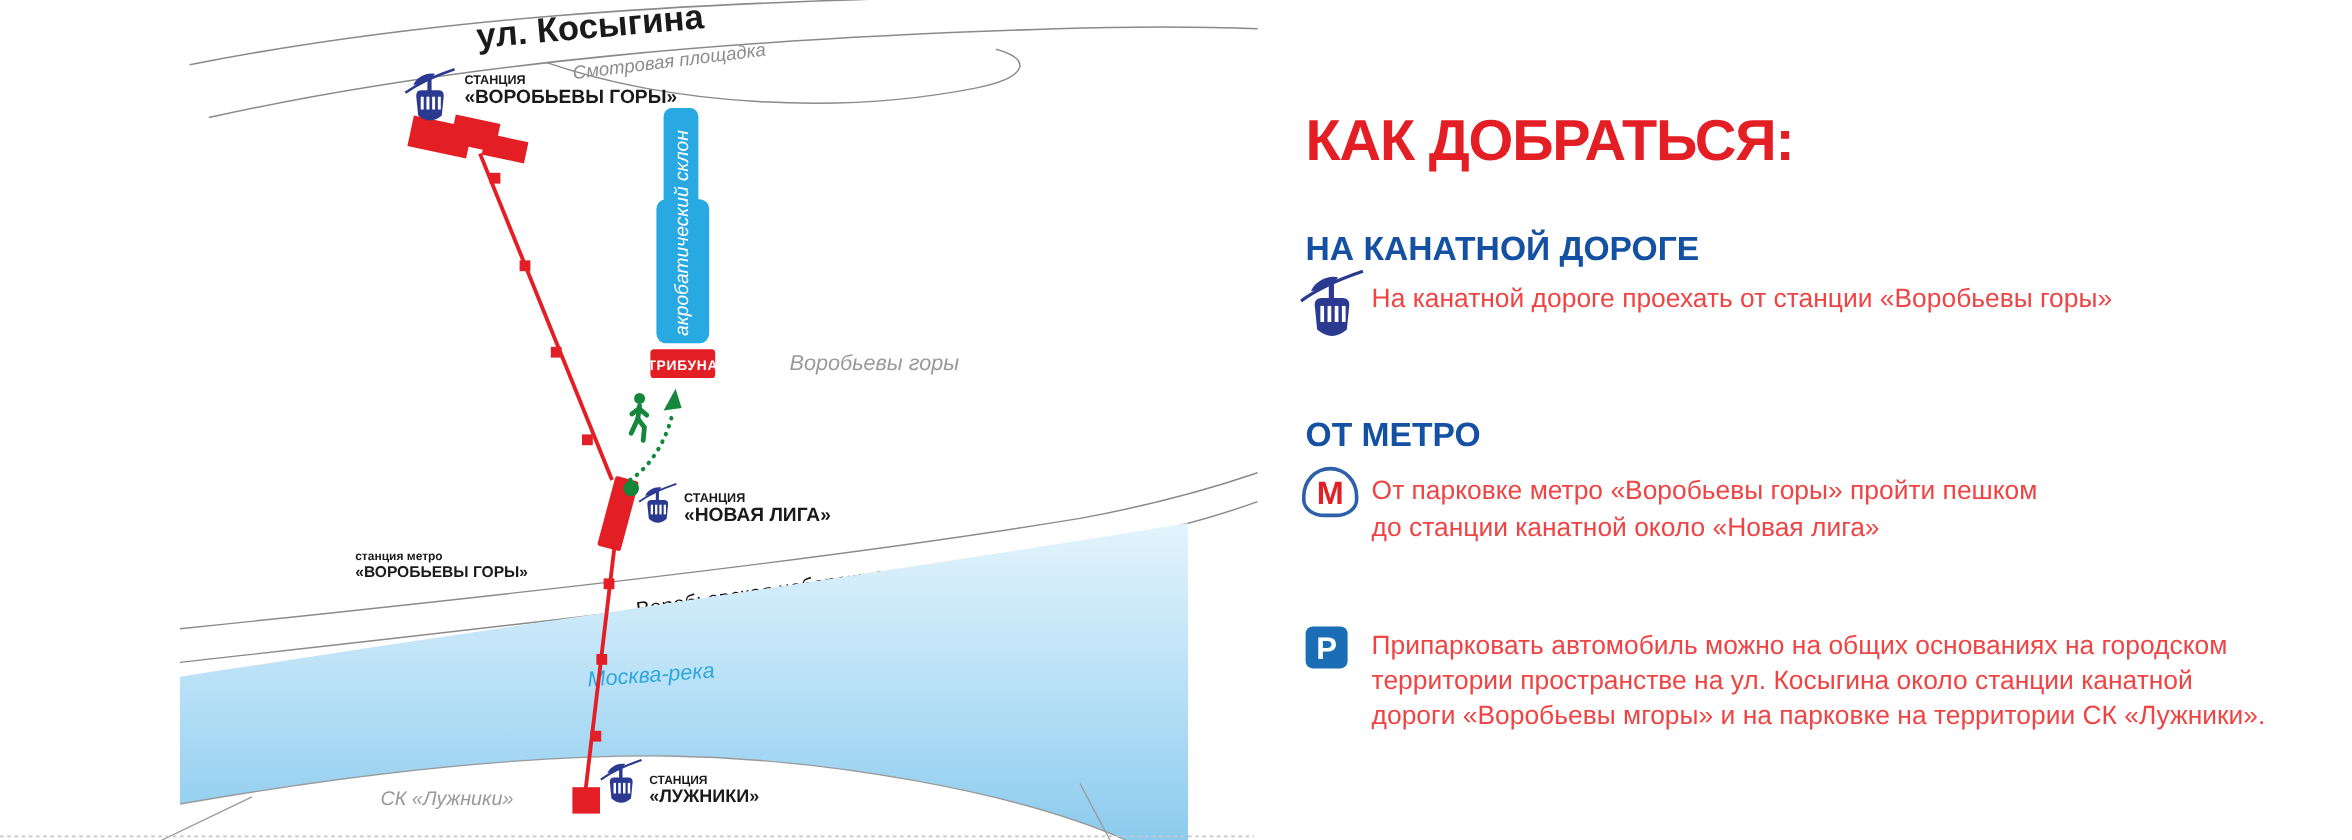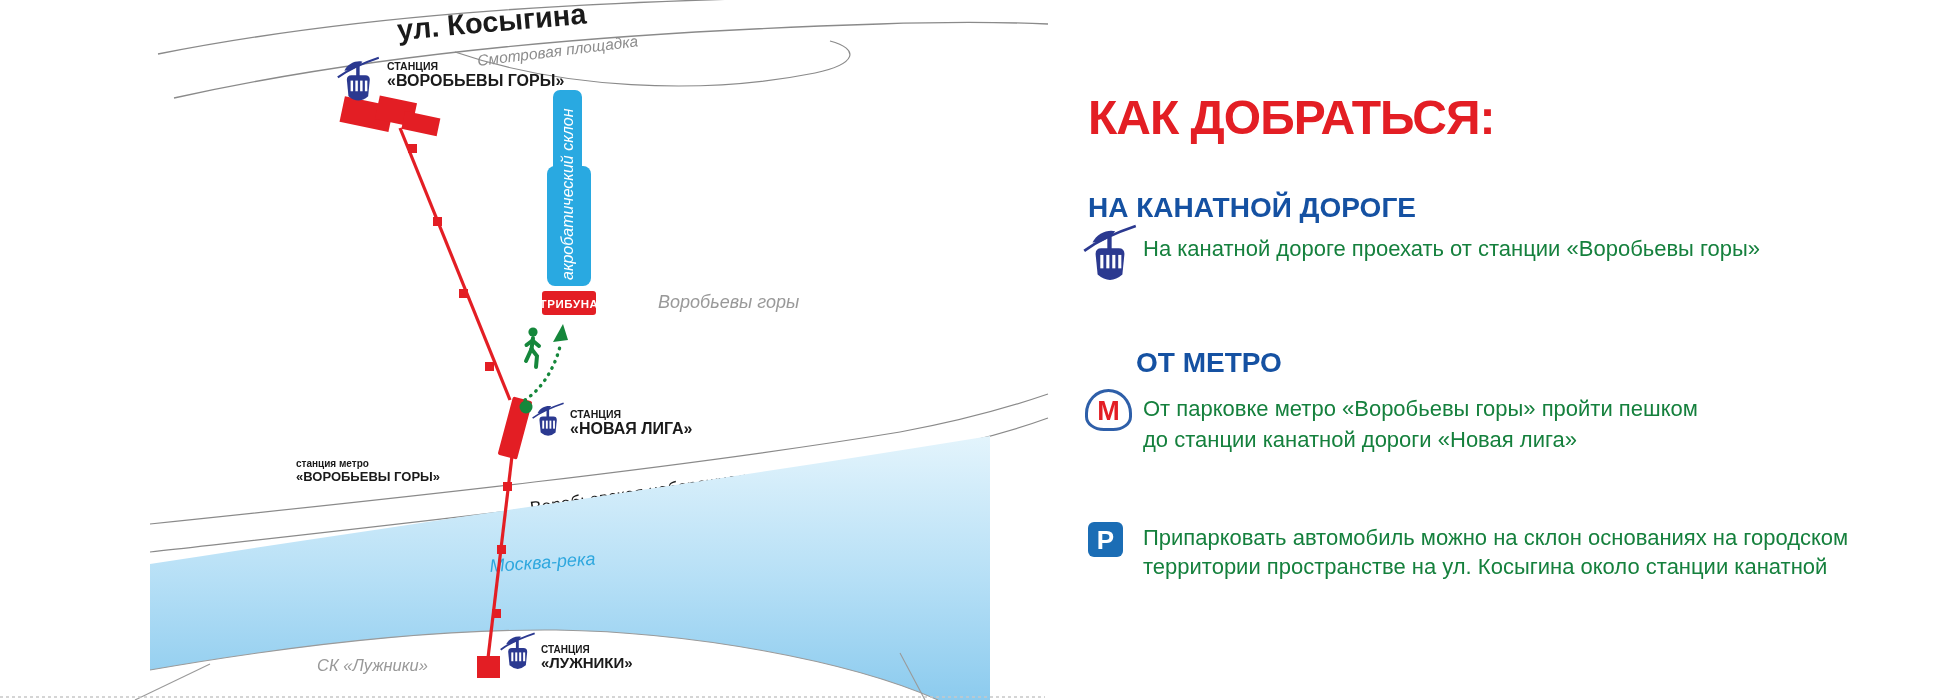--- a/index.html
+++ b/index.html
@@ -3,22 +3,22 @@
 <meta charset="utf-8">
 <style>
   html,body{margin:0;padding:0;background:#ffffff;}
   .stage{position:relative;width:1960px;height:700px;background:#ffffff;overflow:hidden;
          font-family:"Liberation Sans", sans-serif;}
   .abs{position:absolute;}
   
   .panel-title{left:1088px;top:90px;font-size:48px;font-weight:bold;letter-spacing:-1px;color:#E31E24;}
   .sec-heading{font-size:28px;font-weight:bold;color:#1551A2;letter-spacing:0;}
   .sec-heading.h1{left:1088px;top:192px;}
-  .sec-heading.h2{left:1088px;top:347px;margin-left:48px;}
-  .body-text{left:1143px;color:#15803d;font-size:22px;line-height:31px;}
+  .sec-heading.h2{left:1088px;top:347px;}
+  .body-text{left:1143px;color:#ef4444;font-size:22px;line-height:31px;}
   .body-text.t1{top:233px;}
   .body-text.t2{top:393px;}
   .body-text.t3{top:523px;line-height:29px;}
   .icon-box{display:flex;align-items:center;justify-content:center;}
   .metro-badge{left:1085px;top:389px;width:47px;height:42px;background:#fff;
      border:3.5px solid #2E5FA9;border-radius:50% 50% 40% 40% / 58% 58% 34% 34%;
      box-sizing:border-box;}
   .metro-badge span{color:#E31E24;font-weight:bold;font-size:27px;line-height:1;transform:translateY(1px);}
   .parking-badge{left:1088px;top:522px;width:35px;height:35px;background:#1B6DB5;border-radius:6px;}
   .parking-badge span{color:#fff;font-weight:bold;font-size:26px;line-height:1;}
@@ -151,24 +151,25 @@
   <div class="abs body-text t1">
     <div>На канатной дороге проехать от станции «Воробьевы горы»</div>
   </div>
 
   <div class="abs sec-heading h2">ОТ МЕТРО</div>
   <div class="abs icon-box metro-badge">
     <span>М</span>
   </div>
   <div class="abs body-text t2">
     <div>От парковке метро «Воробьевы горы» пройти пешком</div>
-    <div>до станции канатной дороги «Новая лига»</div>
+    <div>до станции канатной около «Новая лига»</div>
   </div>
 
   <div class="abs icon-box parking-badge">
     <span>P</span>
   </div>
   <div class="abs body-text t3">
-    <div>Припарковать автомобиль можно на склон основаниях на городском</div>
+    <div>Припарковать автомобиль можно на общих основаниях на городском</div>
     <div>территории пространстве на ул. Косыгина около станции канатной</div>
+    <div>дороги «Воробьевы мгоры» и на парковке на территории СК «Лужники».</div>
   </div>
 
 </div>
 
 </body></html>

